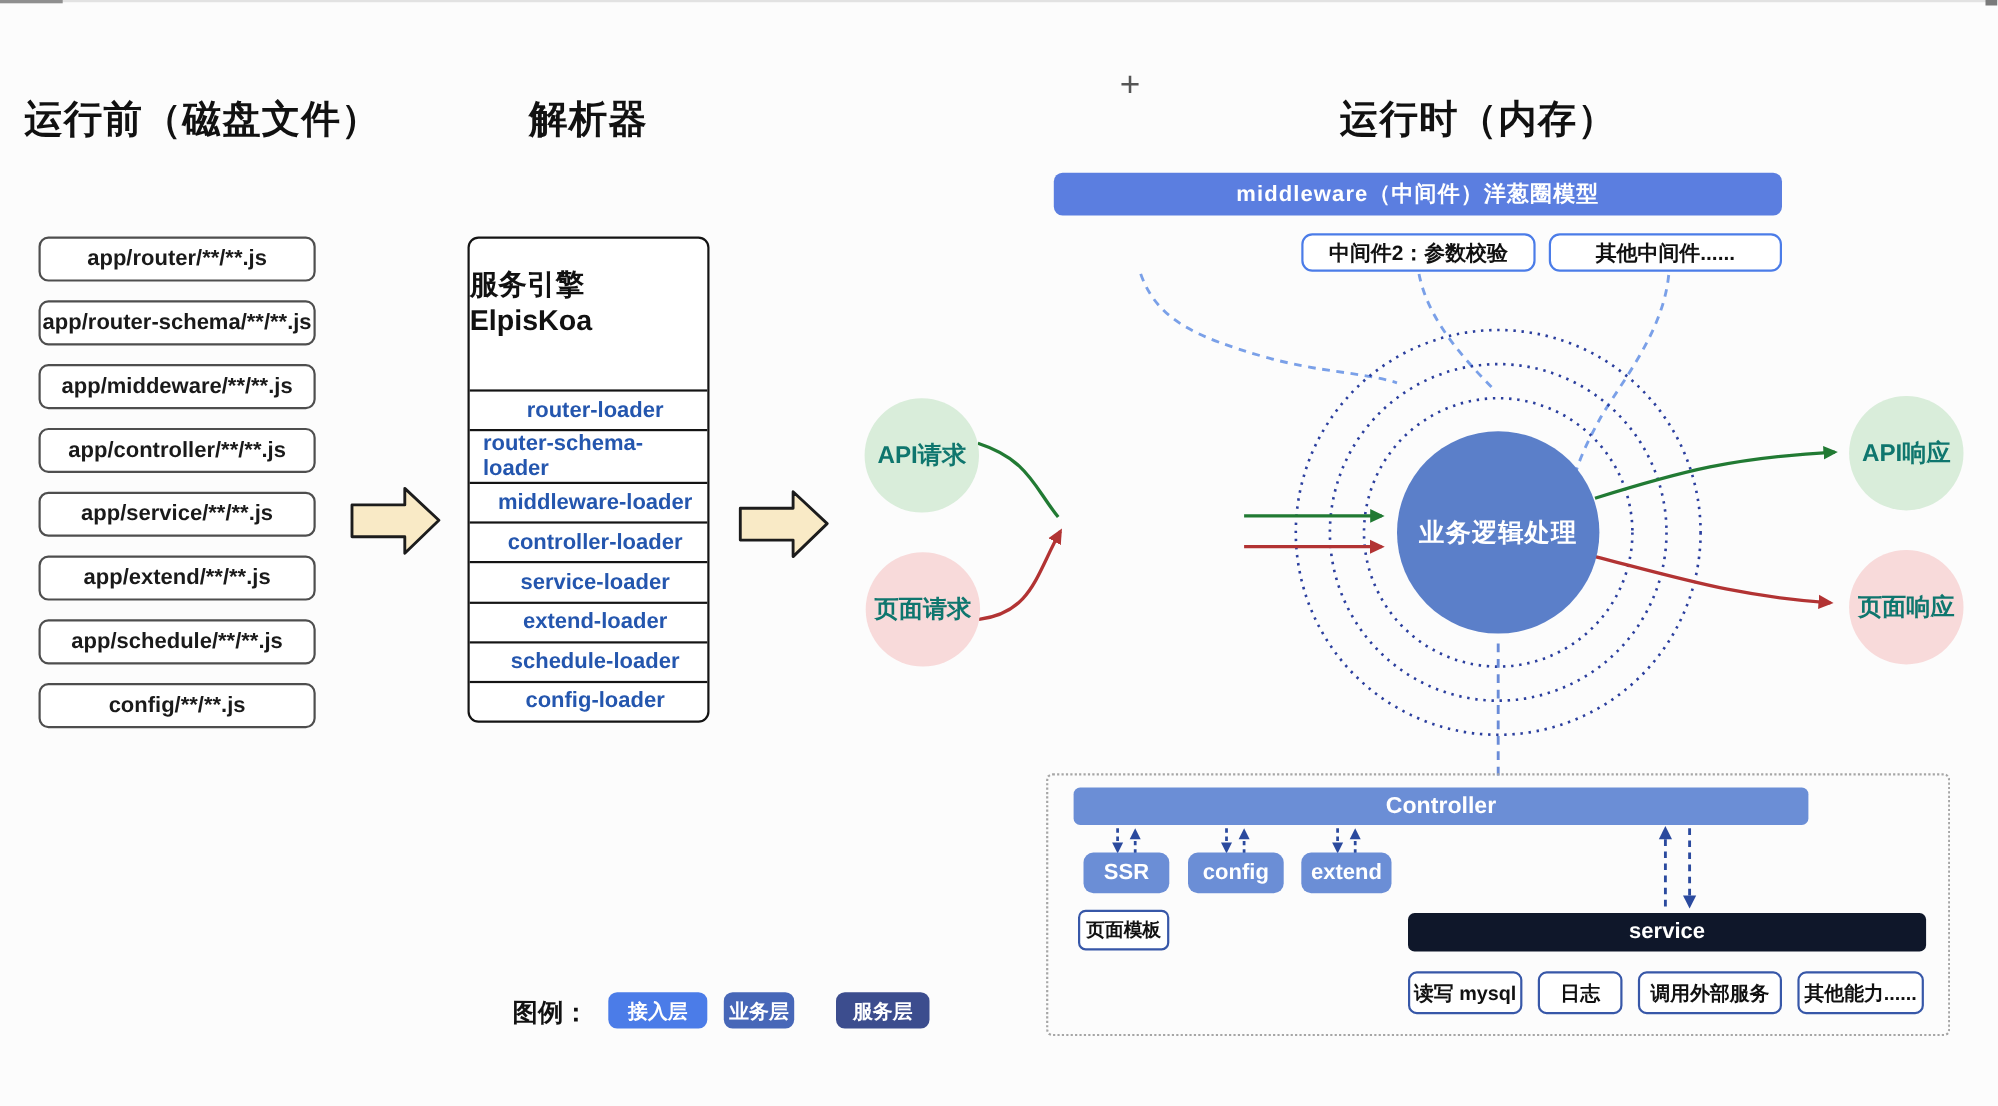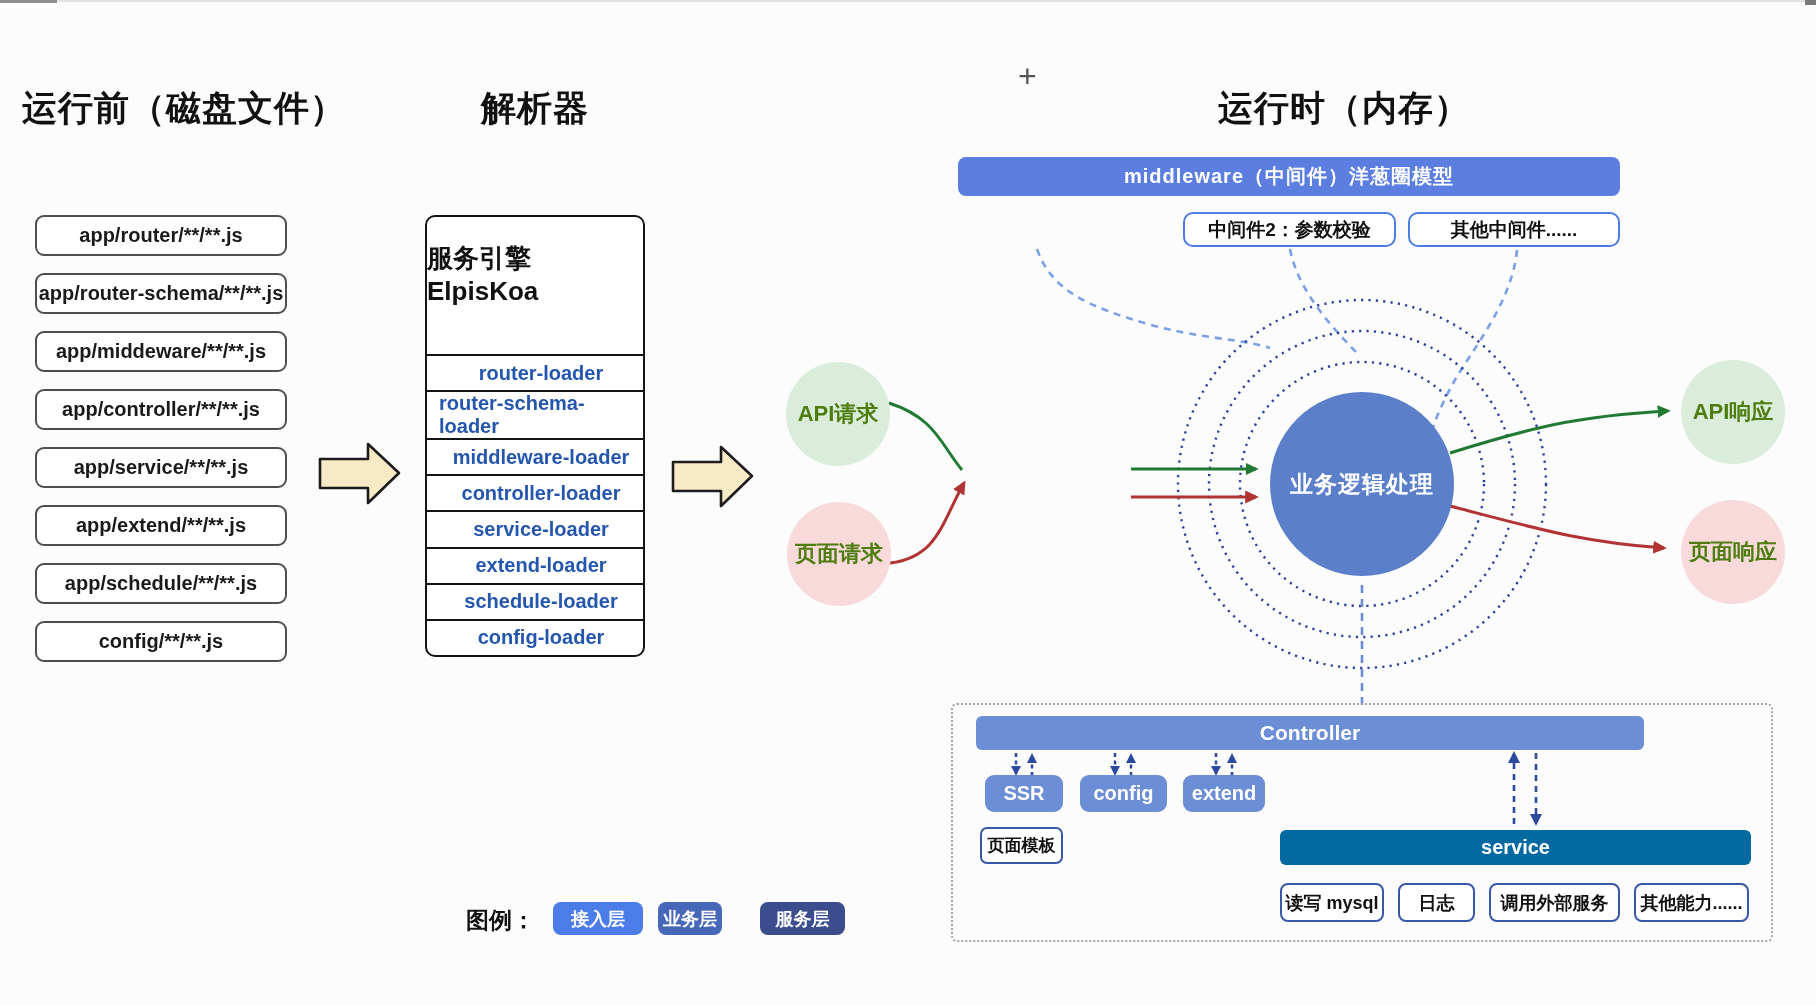--- a/index.html
+++ b/index.html
@@ -11,38 +11,38 @@
   .title{font-size:35px;font-weight:bold;color:#111;letter-spacing:1px;white-space:nowrap;}
   .filebox{left:35px;width:252px;height:41px;background:#fff;border:2px solid #4e4e4e;
            border-radius:9px;font-size:20px;font-weight:bold;color:#1a1a1a;}
   .engine{left:425px;top:215px;width:220px;height:442px;background:#fff;border:2px solid #141414;
           border-radius:10px;display:flex;flex-direction:column;}
   .engine-head{height:113px;font-size:26px;font-weight:bold;color:#111;display:flex;
                justify-content:center;padding-top:24px;}
   .engine-rows{flex:1;display:flex;flex-direction:column;}
   .loader-row{flex:1;border-top:2px solid #141414;display:flex;align-items:center;
               justify-content:center;font-size:20px;font-weight:bold;color:#2456ae;padding-left:12px;}
-  .circle{border-radius:50%;font-size:22px;font-weight:bold;color:#4d7c0f;}
+  .circle{border-radius:50%;font-size:22px;font-weight:bold;color:#0f766e;}
   .c-green{background:#d9edda;}
   .c-pink{background:#f8dada;}
   .routerbox{left:979px;top:448px;width:150px;height:70px;background:#5b7ee0;border-radius:10px;
              color:#fff;font-size:21px;font-weight:bold;line-height:31px;flex-direction:column;}
   .core{left:1270px;top:392px;width:184px;height:184px;background:#5b7fc9;border-radius:50%;
         color:#fff;font-size:23px;font-weight:bold;letter-spacing:1px;}
   .mw-head{left:958px;top:157px;width:662px;height:39px;background:#5b7ee0;border-radius:8px;
            color:#fff;font-size:20px;font-weight:bold;letter-spacing:1px;}
   .mw-item{top:212px;height:35px;background:#fff;border:2.5px solid #4b7ce8;border-radius:10px;
            font-size:19px;font-weight:bold;color:#111;}
   .panel{left:951px;top:703px;width:822px;height:239px;border:2px dotted #a6a6a6;border-radius:6px;}
   .bar-ctl{left:976px;top:716px;width:668px;height:34px;background:#6b8ed6;border-radius:6px;
            color:#fff;font-size:21px;font-weight:bold;}
   .btn-blue{top:775px;height:37px;background:#6b8ed6;border-radius:9px;color:#fff;
             font-size:20px;font-weight:bold;}
   .wbox{background:#fff;border:2.5px solid #3757a8;border-radius:7px;color:#111;font-weight:bold;}
-  .bar-svc{left:1280px;top:830px;width:471px;height:35px;background:#0369a1;border-radius:6px;
+  .bar-svc{left:1280px;top:830px;width:471px;height:35px;background:#0f172a;border-radius:6px;
            color:#fff;font-size:20px;font-weight:bold;}
   .cap{top:883px;height:39px;font-size:18px;border-radius:8px;}
   .legend-label{left:466px;top:905px;font-size:23px;font-weight:bold;color:#111;}
   .chip{top:902px;height:33px;border-radius:8px;color:#fff;font-size:18px;font-weight:bold;}
   .chip1{background:#4b7ce8;}  .chip2{background:#4767b8;}  .chip3{background:#3c4d8e;}
   .cursor{left:1018px;top:58px;font-size:32px;font-weight:300;color:#555;}
   .edge-strip{left:0;top:0;width:1816px;height:2px;background:#e2e2e2;z-index:3;}
   .edge-dark{left:0;top:0;width:57px;height:3px;background:#8f8f8f;z-index:4;}
   .edge-dot{left:1805px;top:0;width:11px;height:5px;background:#7a7a7a;z-index:4;}
 </style>

